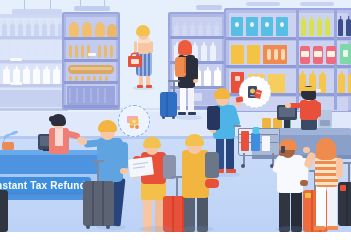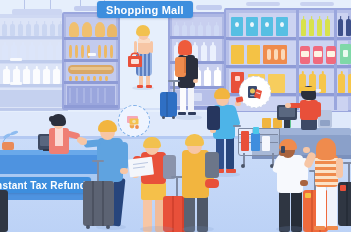--- a/index.html
+++ b/index.html
@@ -270,23 +270,20 @@
 
     <div class="bottle" style="left:73px;top:64px;width:7px;height:19px;background:#f6c64a;"></div>
     <div class="bottle" style="left:83px;top:64px;width:7px;height:19px;background:#f6c64a;"></div>
     <div class="bottle" style="left:93px;top:64px;width:7px;height:19px;background:#f6c64a;"></div>
     <div class="bottle" style="left:112px;top:64px;width:7px;height:19px;background:#f6c64a;"></div>
     <div class="bottle" style="left:122px;top:64px;width:7px;height:19px;background:#f6c64a;"></div>
     <div class="pricetag" style="left:28px;top:79px;width:9px;"></div>
     <div class="pricetag" style="left:86px;top:79px;width:9px;"></div>
   </div>
 
-  <div class="banner" id="mall-banner">
-    <span>Shopping Mall</span>
-  </div>
 
   <div class="floor" style="top:138px;height:94px;background:linear-gradient(180deg,#cadcf9 0%,#c2d6f7 60%,#bcd2f6 100%);"></div>
   <div class="abs" style="left:0;top:136px;width:351px;height:3px;background:#b4c9f2;"></div>
 
   <div class="counter" style="left:-4px;top:154px;width:118px;height:20px;background:#4e93e0;"></div>
   <div class="counter" style="left:-4px;top:150px;width:120px;height:5px;background:#6aa9ea;border-radius:2px;"></div>
   <div class="counter" style="left:-4px;top:192px;width:120px;height:8px;background:#4e93e0;"></div>
   <div class="abs" style="left:-4px;top:174px;width:120px;height:18px;background:#a9c9f3;"></div>
 
   <div class="banner" id="tax-banner">

